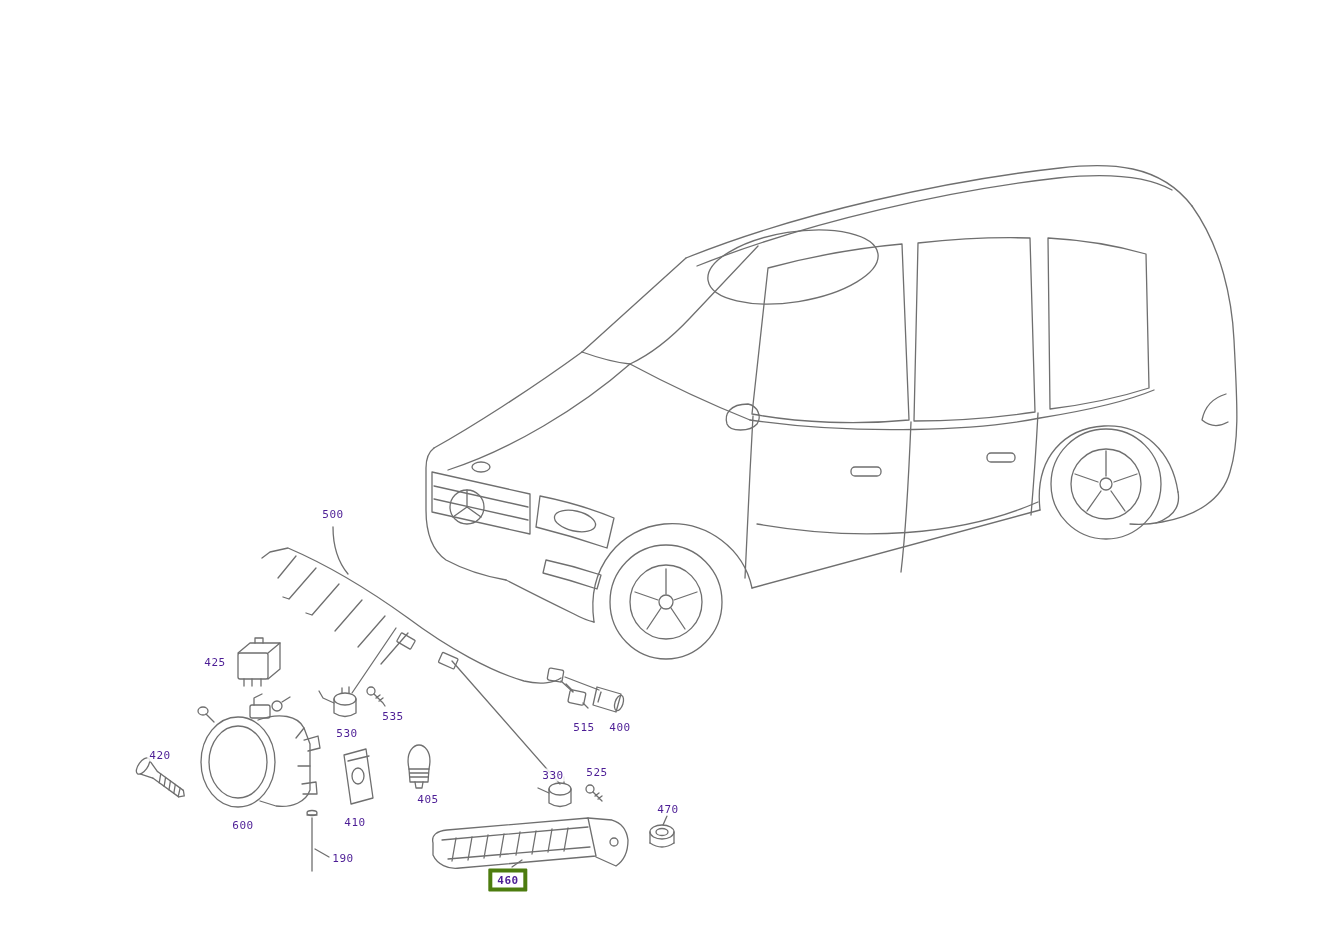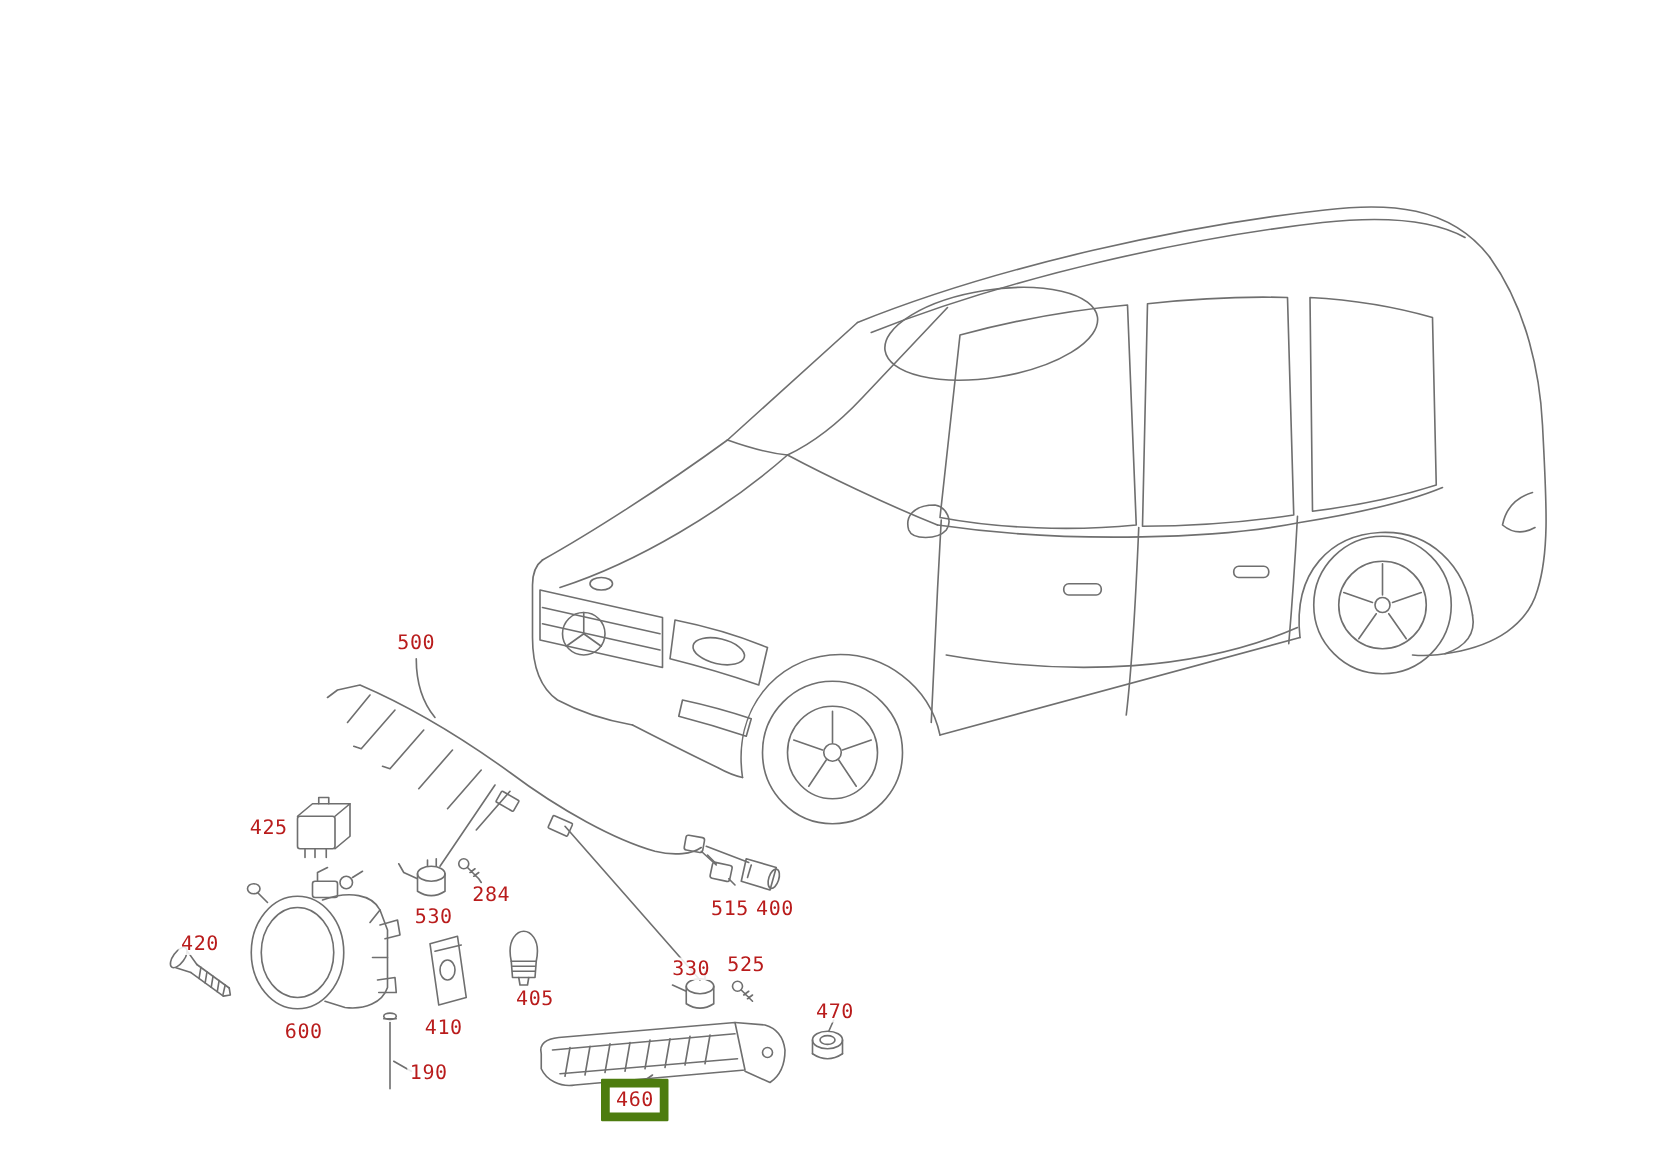--- a/index.html
+++ b/index.html
@@ -9,34 +9,35 @@
     width: 1326px;
     height: 938px;
     background: #ffffff;
     font-family: "DejaVu Sans Mono", "DejaVu Sans", "Liberation Sans", monospace, sans-serif;
     overflow: hidden;
   }
   .diagram-svg { position: absolute; left: 0; top: 0; }
   .part-label {
     position: absolute;
     transform: translate(-50%, -50%);
-    color: #b91c1c;
-    font-size: 16px;
+    color: #4c1d95;
+    font-size: 11px;
     line-height: 1;
     letter-spacing: 0.5px;
     padding: 1px 2px;
     background: rgba(255,255,255,0.85);
     cursor: pointer;
     user-select: none;
     white-space: nowrap;
   }
   .part-label.highlighted {
-    border: 7px solid #4d7c0f;
+    border: 4px solid #4d7c0f;
     padding: 2px 5px;
     border-radius: 1px;
+    font-weight: bold;
   }
 </style>
 </head>
 <body>
 
 <div class="stage">
 
   <svg class="diagram-svg" width="1326" height="938" viewBox="0 0 1326 938">
     <g stroke="#6f6f6f" stroke-width="1.3" fill="none" stroke-linecap="round" stroke-linejoin="round">
 
@@ -239,21 +240,21 @@
         <path d="M 650 832 L 650 843 M 674 832 L 674 843"></path>
         <path d="M 650 843 Q 662 851 674 843"></path>
       </g>
 
     </g>
   </svg>
 
   <div class="part-label" style="left:333px;top:514px">500</div>
   <div class="part-label" style="left:215px;top:662px">425</div>
   <div class="part-label" style="left:347px;top:733px">530</div>
-  <div class="part-label" style="left:393px;top:716px">284</div>
+  <div class="part-label" style="left:393px;top:716px">535</div>
   <div class="part-label" style="left:160px;top:755px">420</div>
   <div class="part-label" style="left:243px;top:825px">600</div>
   <div class="part-label" style="left:355px;top:822px">410</div>
   <div class="part-label" style="left:343px;top:858px">190</div>
   <div class="part-label" style="left:428px;top:799px">405</div>
   <div class="part-label highlighted" style="left:508px;top:880px">460</div>
   <div class="part-label" style="left:553px;top:775px">330</div>
   <div class="part-label" style="left:597px;top:772px">525</div>
   <div class="part-label" style="left:584px;top:727px">515</div>
   <div class="part-label" style="left:620px;top:727px">400</div>

